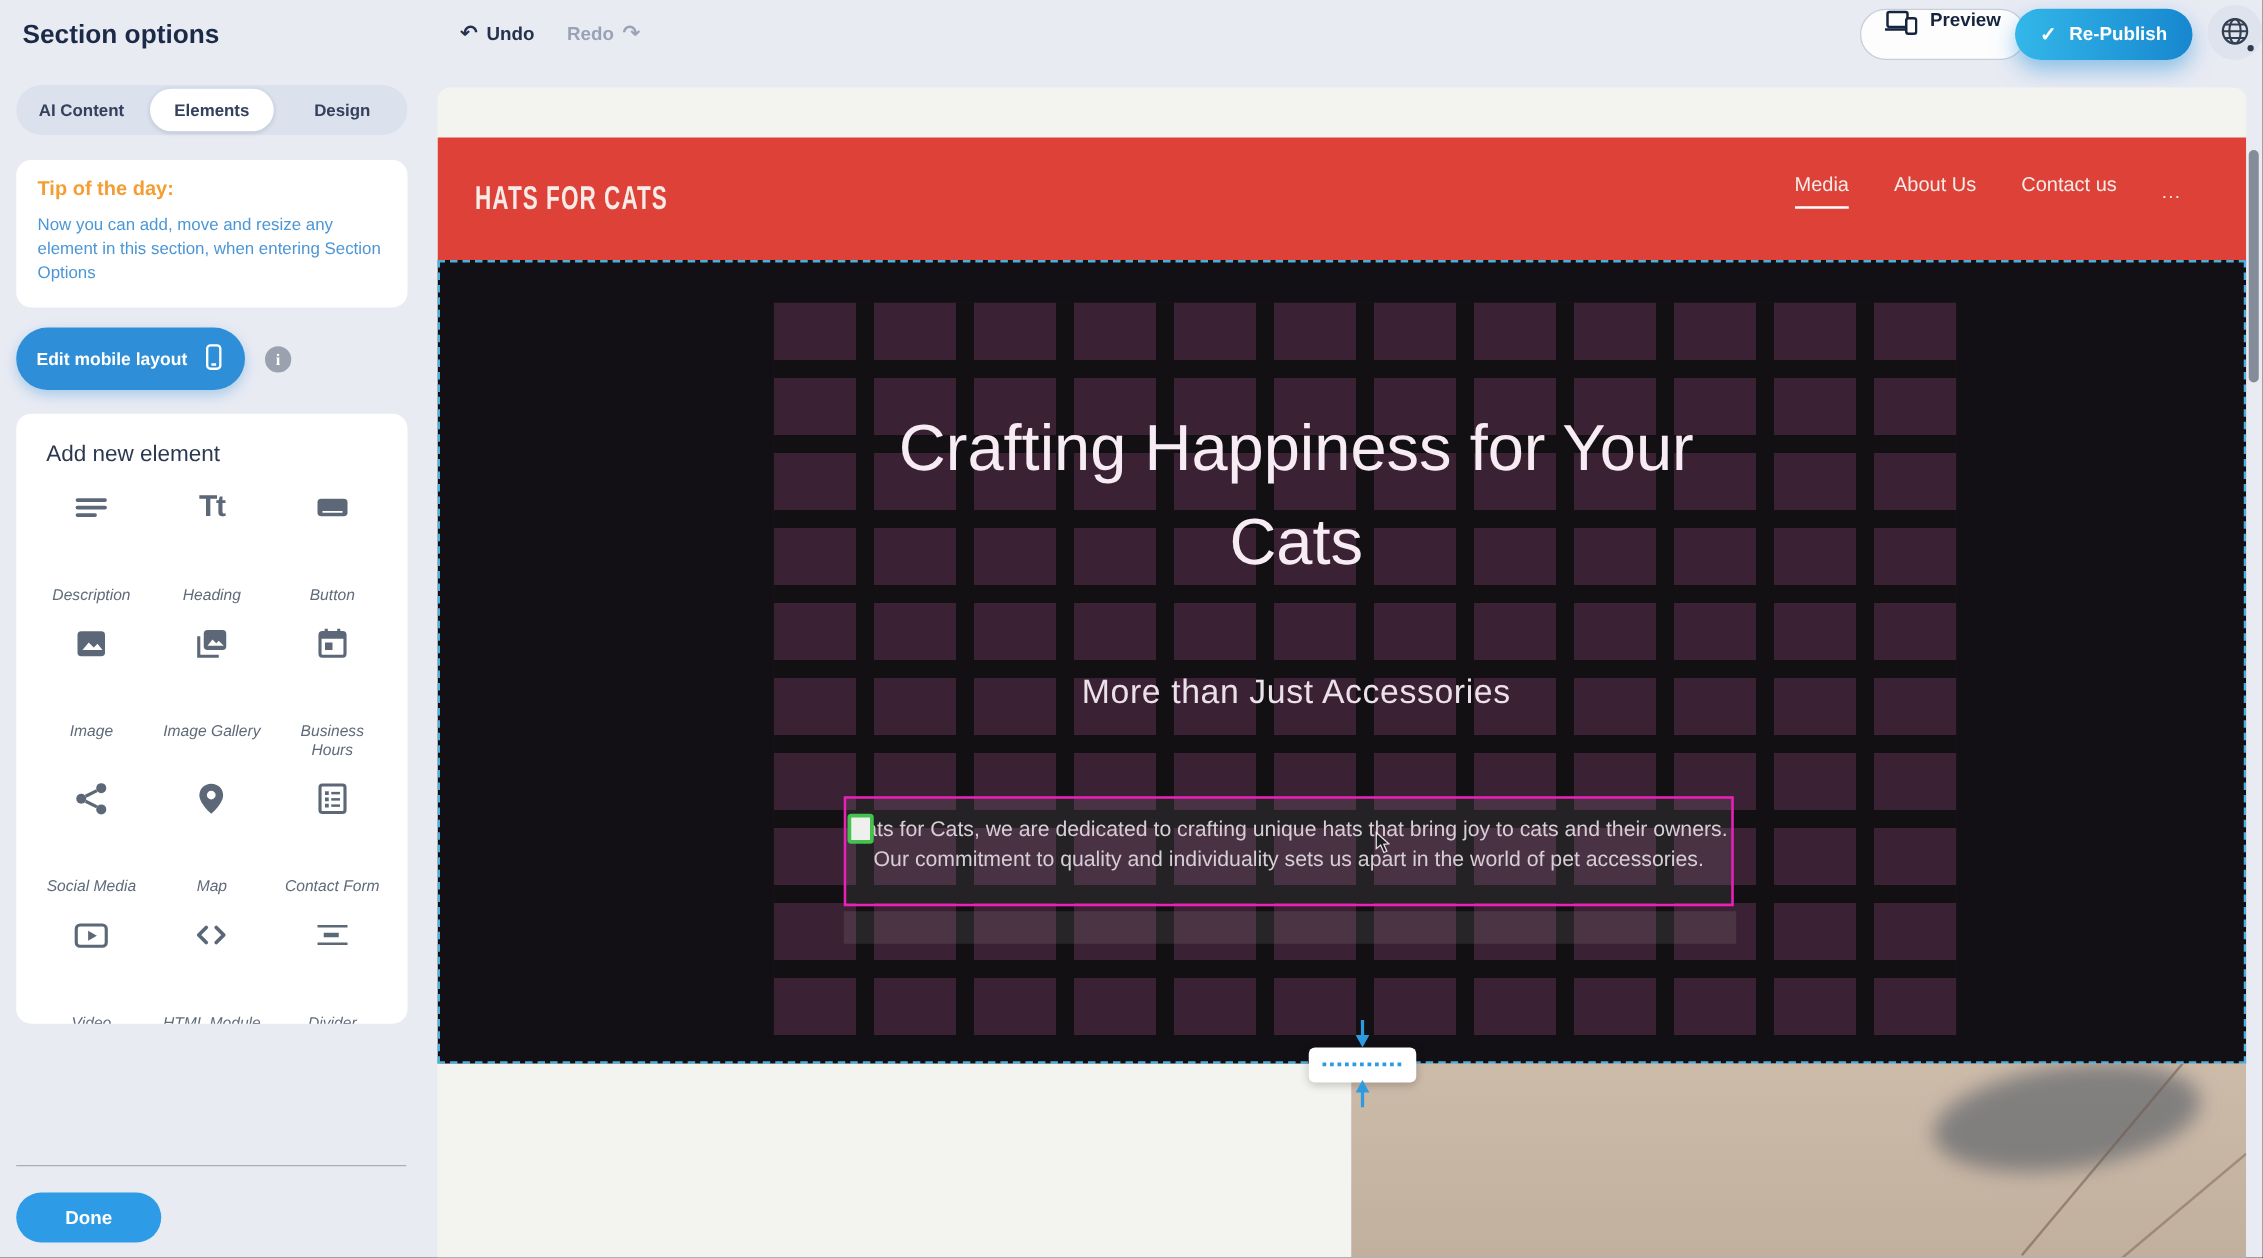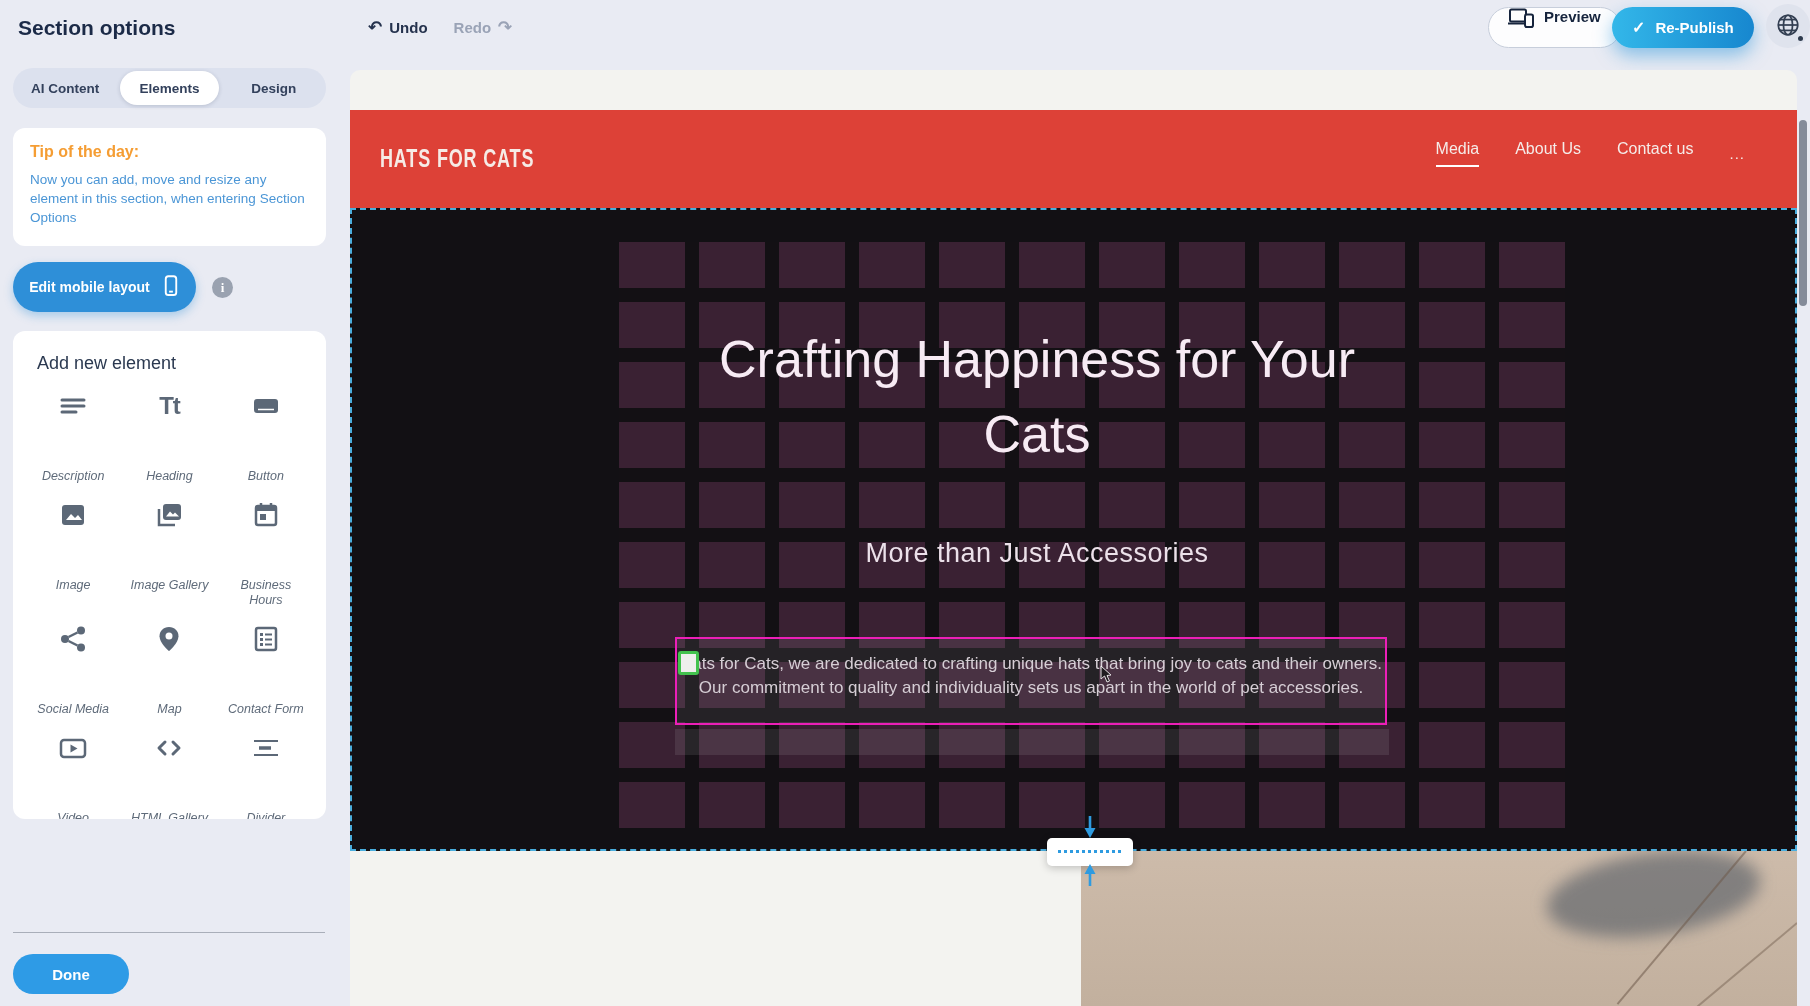--- a/index.html
+++ b/index.html
@@ -237,21 +237,21 @@
           </span>
         <span class="el-label">Video</span>
       </div>
 
       <div class="el-item">
         <span class="el-icon">
             <svg width="30" height="30" viewBox="0 0 30 30">
               <path d="M11 9 L5 15 L11 21 M19 9 L25 15 L19 21" stroke="#5c6877" stroke-width="3" fill="none" stroke-linecap="round" stroke-linejoin="round"></path>
             </svg>
           </span>
-        <span class="el-label">HTML Gallery</span>
+        <span class="el-label">HTML Module</span>
       </div>
 
       <div class="el-item">
         <span class="el-icon">
             <svg width="30" height="30" viewBox="0 0 30 30">
               <g stroke="#5c6877">
                 <line x1="3" y1="8" x2="27" y2="8" stroke-width="2"></line>
                 <line x1="8" y1="15" x2="20" y2="15" stroke-width="3.5"></line>
                 <line x1="3" y1="22" x2="27" y2="22" stroke-width="2"></line>
               </g>

